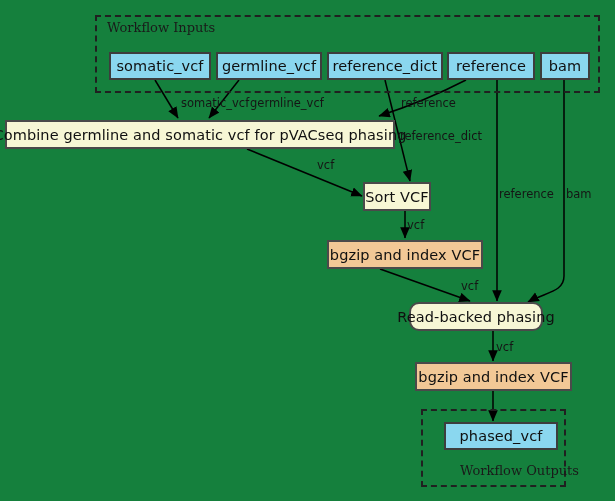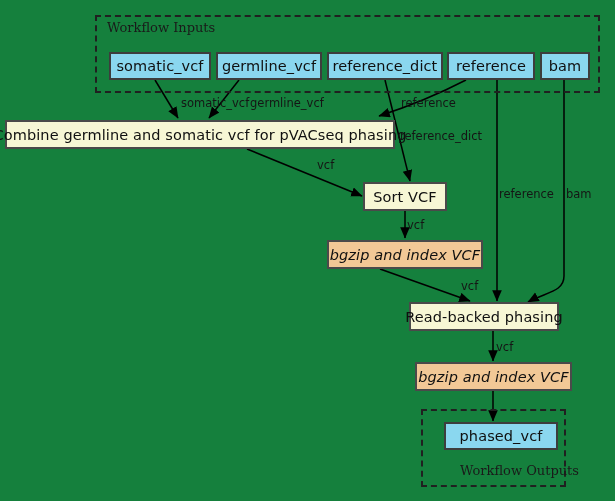--- a/index.html
+++ b/index.html
@@ -52,21 +52,20 @@
     background: #8ad7ef;
     border-color: #3d3d3d;
   }
   .node.step-yellow {
     background: #f7f7d5;
     border-color: #4a4a4a;
   }
   .node.step-orange {
     background: #f2c896;
     border-color: #4a4a4a;
-    font-style: italic;
   }
   .edge-label {
     position: absolute;
     font-size: 11.5px;
     color: #151515;
     white-space: nowrap;
     background: transparent;
     line-height: 1;
   }
 </style>
@@ -122,27 +121,27 @@
   <div class="node input" style="left:447px; top:52px; width:88px; height:28px;">
     <span>reference</span>
   </div>
   <div class="node input" style="left:540px; top:52px; width:50px; height:28px;">
     <span>bam</span>
   </div>
 
   <div class="node step-yellow" style="left:5px; top:120px; width:390px; height:29px;">
     <span>Combine germline and somatic vcf for pVACseq phasing</span>
   </div>
-  <div class="node step-yellow" style="left:363px; top:182px; width:84px; height:29px;">
+  <div class="node step-yellow" style="left:363px; top:182px; width:68px; height:29px;">
     <span>Sort VCF</span>
   </div>
   <div class="node step-orange" style="left:327px; top:240px; width:156px; height:29px;">
     <span>bgzip and index VCF</span>
   </div>
-  <div class="node step-yellow" style="left:409px; top:302px; width:150px; height:29px;">
+  <div class="node step-yellow" style="left:409px; top:302px; width:134px; height:29px;border-radius:10px;">
     <span>Read-backed phasing</span>
   </div>
   <div class="node step-orange" style="left:415px; top:362px; width:157px; height:29px;">
     <span>bgzip and index VCF</span>
   </div>
 
   <div class="cluster" style="left:421px; top:409px; width:145px; height:78px;"></div>
   <div class="node output" style="left:444px; top:422px; width:114px; height:28px;">
     <span>phased_vcf</span>
   </div>

